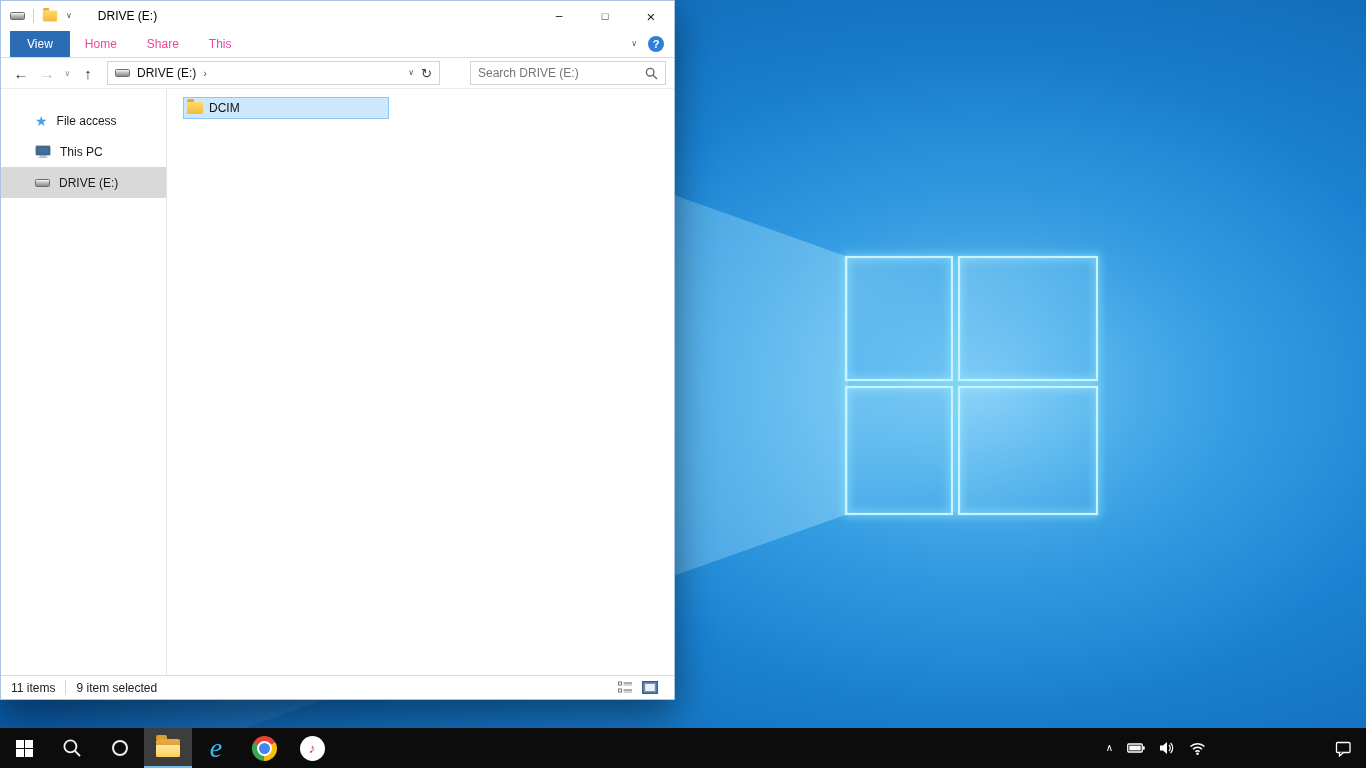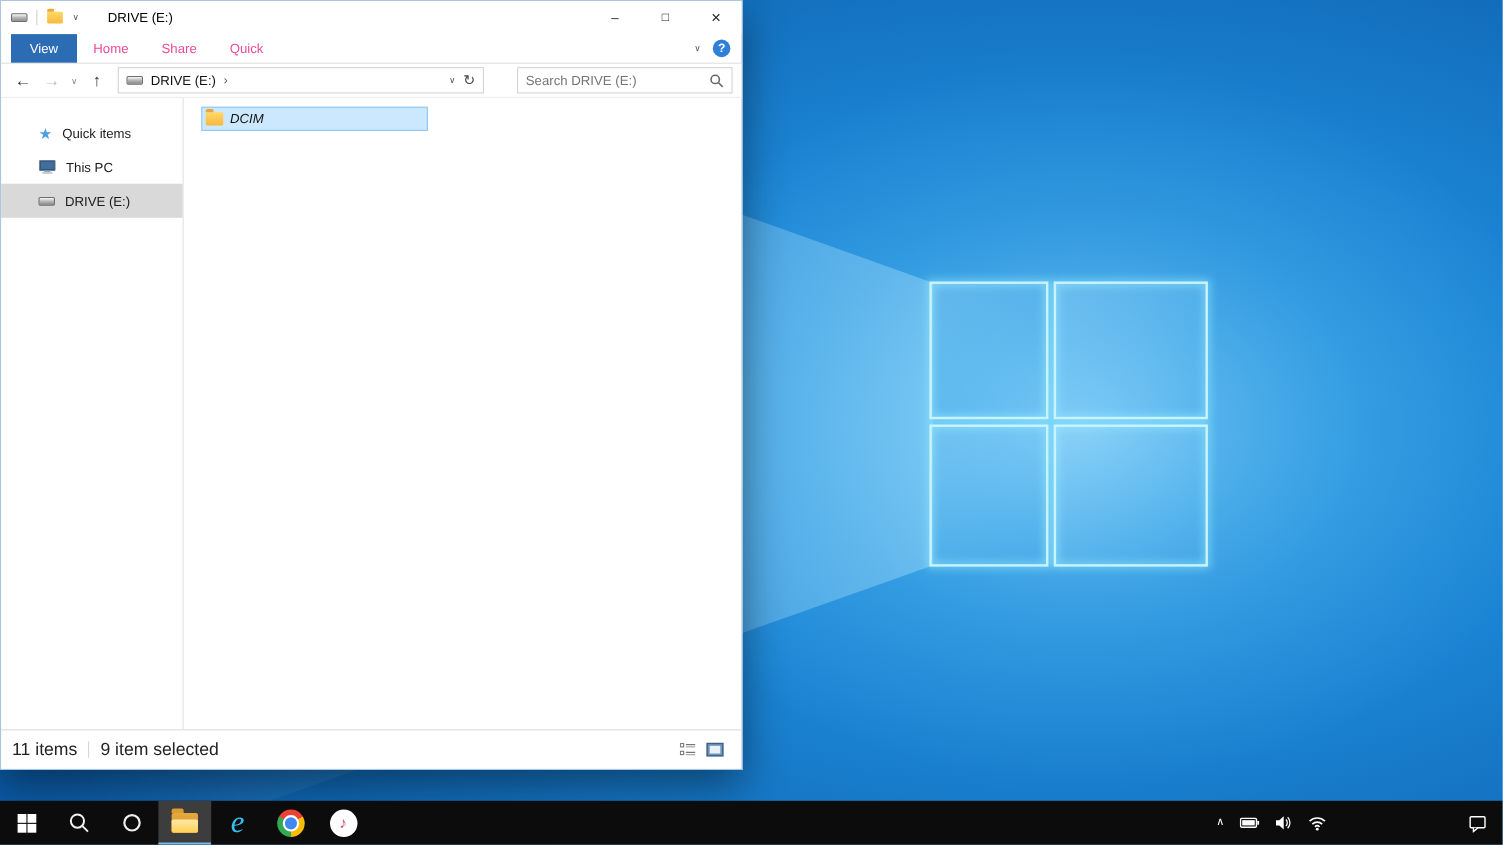--- a/index.html
+++ b/index.html
@@ -45,27 +45,27 @@
     align-items:center; padding:0 7px; background:#fff; }
   .search-box input { flex:1; min-width:0; border:none; outline:none; font-size:12px;
     font-family:inherit; color:#222; background:transparent; }
   .search-box input::placeholder { color:#757575; }
 
   .wbody { flex:1; display:flex; min-height:0; }
   .sidebar { width:166px; flex:none; border-right:1px solid #e3e3e3; padding-top:16px; }
   .side-item { height:31px; display:flex; align-items:center; gap:9px; padding-left:34px;
     font-size:12px; color:#1a1a1a; white-space:nowrap; }
   .side-item.selected { background:#d9d9d9; }
-  .content { flex:1; padding:8px 0 0 16px;font-style:italic; }
+  .content { flex:1; padding:8px 0 0 16px; }
   .file-item { width:206px; height:22px; display:flex; align-items:center; gap:6px; padding-left:3px;
     font-size:12px; color:#111; border:1px solid transparent; }
   .file-item.selected { background:#cce8ff; border:1px solid #8ec7f5; }
 
-  .statusbar { height:36px; flex:none; border-top:1px solid #dcdcdc; display:flex; align-items:center;
-    font-size:16px; color:#222; padding:0 10px; gap:10px; }
+  .statusbar { height:24px; flex:none; border-top:1px solid #dcdcdc; display:flex; align-items:center;
+    font-size:12px; color:#222; padding:0 10px; gap:10px; }
   .status-sep { width:1px; height:15px; background:#d6d6d6; }
   .view-btns { margin-left:auto; display:flex; gap:5px; padding-right:4px; }
   .view-btn { width:20px; height:18px; display:flex; align-items:center; justify-content:center; }
 
   
   .folder-ico { position:relative; width:16px; height:12px; flex:none;
     background:linear-gradient(180deg,#ffd967,#f7b93e); border-radius:1.5px; }
   .folder-ico::before { content:""; position:absolute; top:-3px; left:0; width:7px; height:3px;
     background:#eda635; border-radius:2px 1px 0 0; }
   .folder-ico.sm { transform:scale(.9); }
@@ -163,21 +163,21 @@
         <div class="cap-btn">–</div>
         <div class="cap-btn max">□</div>
         <div class="cap-btn close">×</div>
       </div>
     </div>
 
     <div class="tabs-row">
       <div class="tab file">View</div>
       <div class="tab">Home</div>
       <div class="tab">Share</div>
-      <div class="tab">Quick</div>
+      <div class="tab">This</div>
       <div class="tabs-right">
         <span class="chev">∨</span>
         <span class="help-circle">?</span>
       </div>
     </div>
 
     <div class="nav-row">
       <span class="nav-btn">←</span>
       <span class="nav-btn disabled">→</span>
       <span class="nav-chev">∨</span>
@@ -196,21 +196,21 @@
           <circle cx="5.2" cy="5.2" r="3.8" fill="none" stroke="#666" stroke-width="1.4"></circle>
           <line x1="8.2" y1="8.2" x2="12" y2="12" stroke="#666" stroke-width="1.4"></line>
         </svg>
       </div>
     </div>
 
     <div class="wbody">
       <div class="sidebar">
         <div class="side-item">
           <span class="star-ico">★</span>
-          <span>Quick items</span>
+          <span>File access</span>
         </div>
         <div class="side-item">
           <svg width="16" height="14" viewBox="0 0 16 14">
             <rect x="1" y="1" width="14" height="9" rx="0.5" fill="#2a4f72" stroke="#6a8096"></rect>
             <rect x="2.2" y="2.2" width="11.6" height="6.6" fill="#3f6f9e"></rect>
             <rect x="5" y="10" width="6" height="1.6" fill="#9aa7b4"></rect>
             <rect x="3.5" y="11.6" width="9" height="1.4" fill="#b9c3cd"></rect>
           </svg>
           <span>This PC</span>
         </div>

